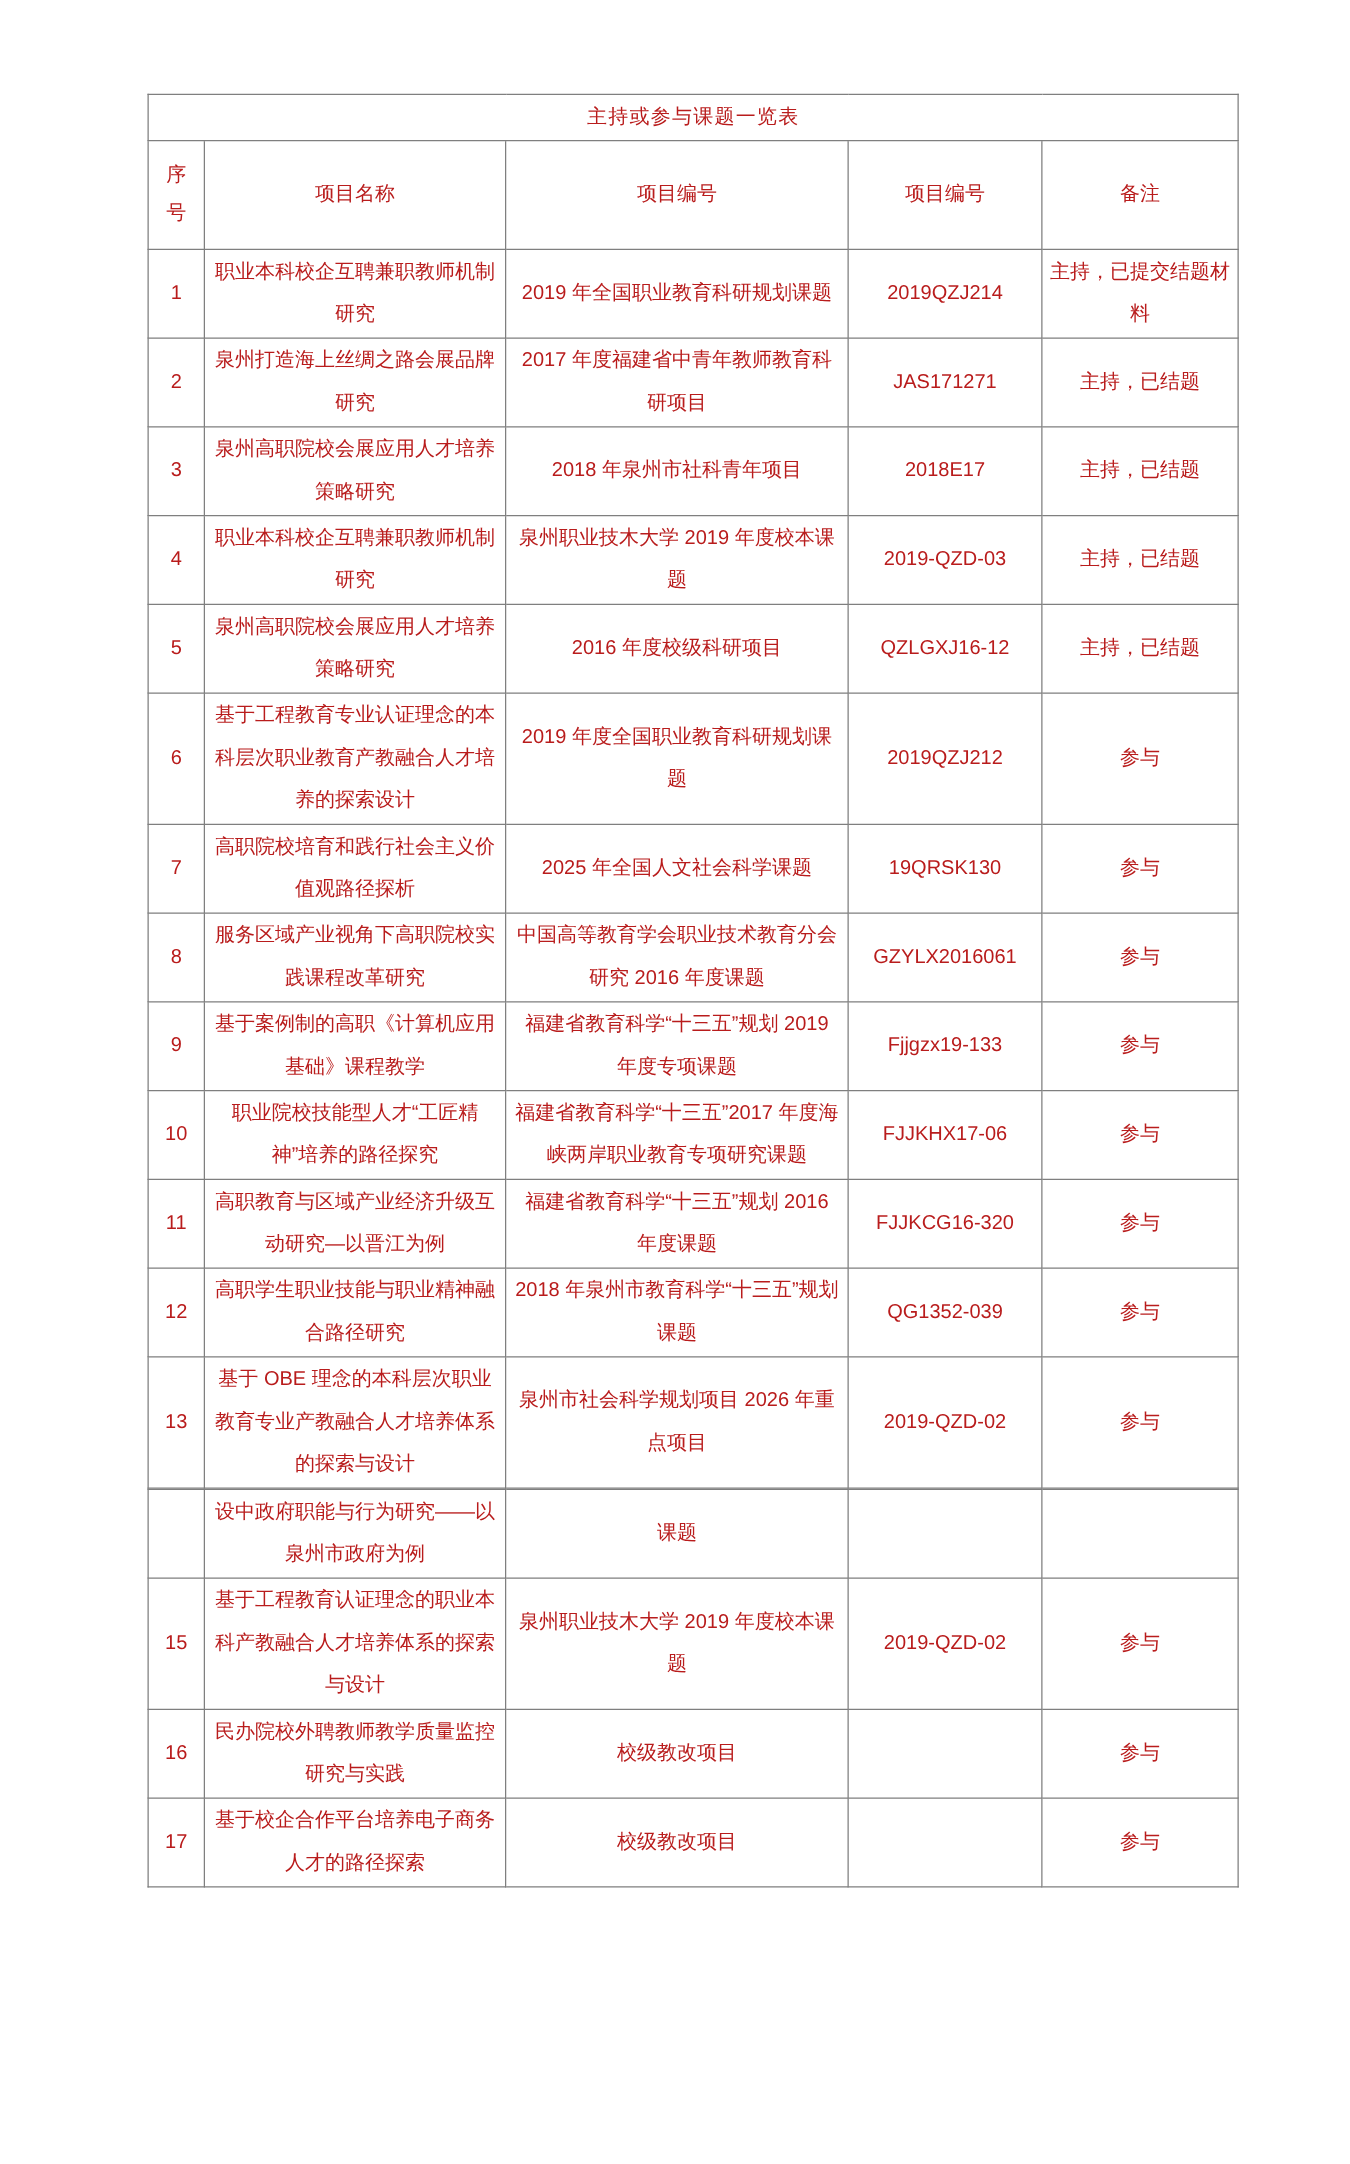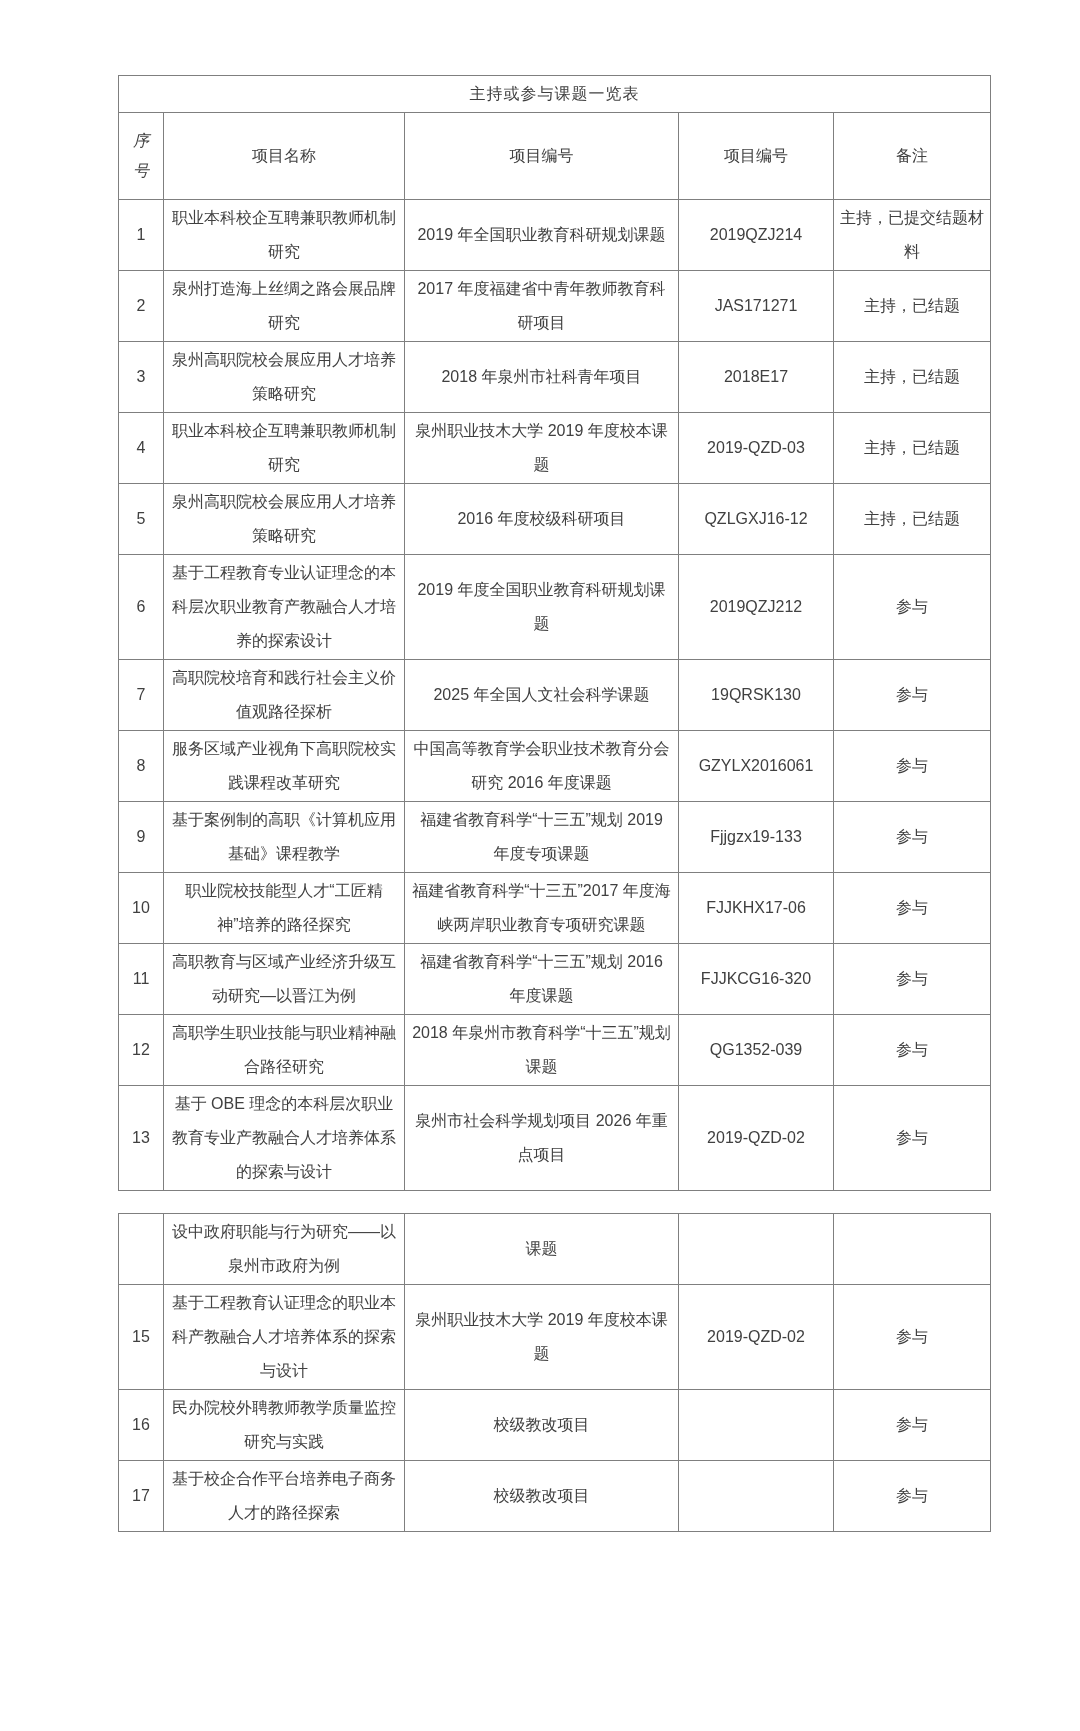--- a/index.html
+++ b/index.html
@@ -17,24 +17,23 @@
   .page {
     position: absolute;
     left: 118px;
     top: 75px;
     width: 874px;
   }
   table.doc-table {
     border-collapse: collapse;
     table-layout: fixed;
     width: 872px;
-    color: #404040;
+    color: #b91c1c;
   }
   table.doc-table + table.doc-table {
-    margin-top: 22px;
     padding-left: 46px;
   }
   .doc-table th, .doc-table td {
     border: 1px solid #7f7f7f;
     text-align: center;
     vertical-align: middle;
     font-size: 16px;
     line-height: 34px;
     font-weight: normal;
     padding: 1px 5px;
@@ -49,21 +48,20 @@
     letter-spacing: 1px;
   }
   .header-row th {
     height: 68px;
   }
   .no-header-stack {
     width: 1.05em;
     margin: 12px auto;
     word-break: break-all;
     line-height: 30px;
-    font-style: italic;
   }
   col.c-no    { width: 45px; }
   col.c-name  { width: 241px; }
   col.c-level { width: 274px; }
   col.c-code  { width: 155px; }
   col.c-note  { width: 157px; }
 </style>
 </head>
 <body>
 

